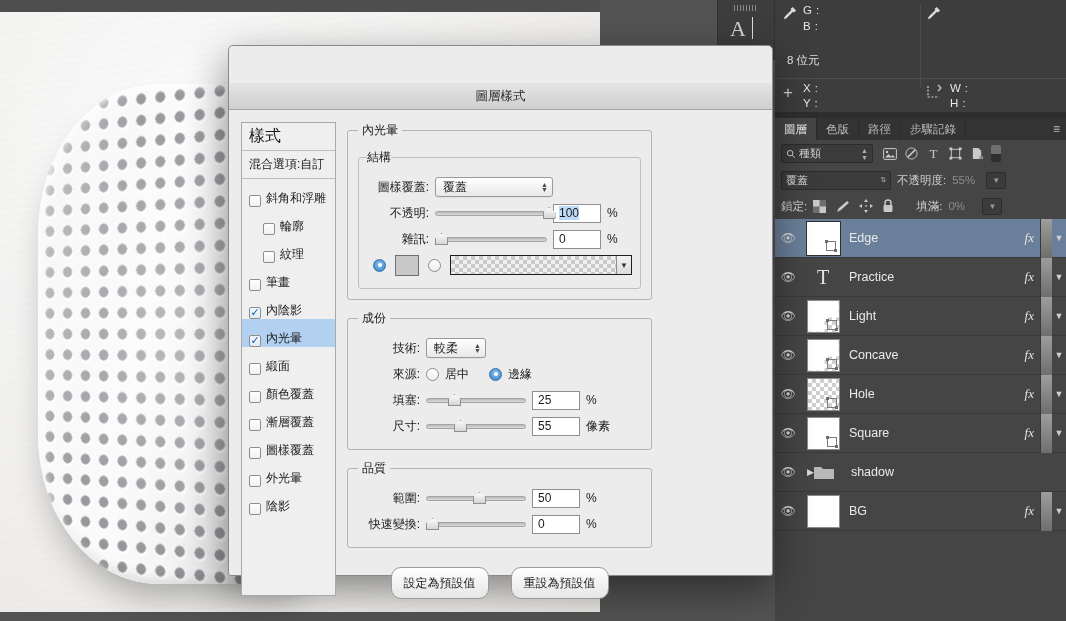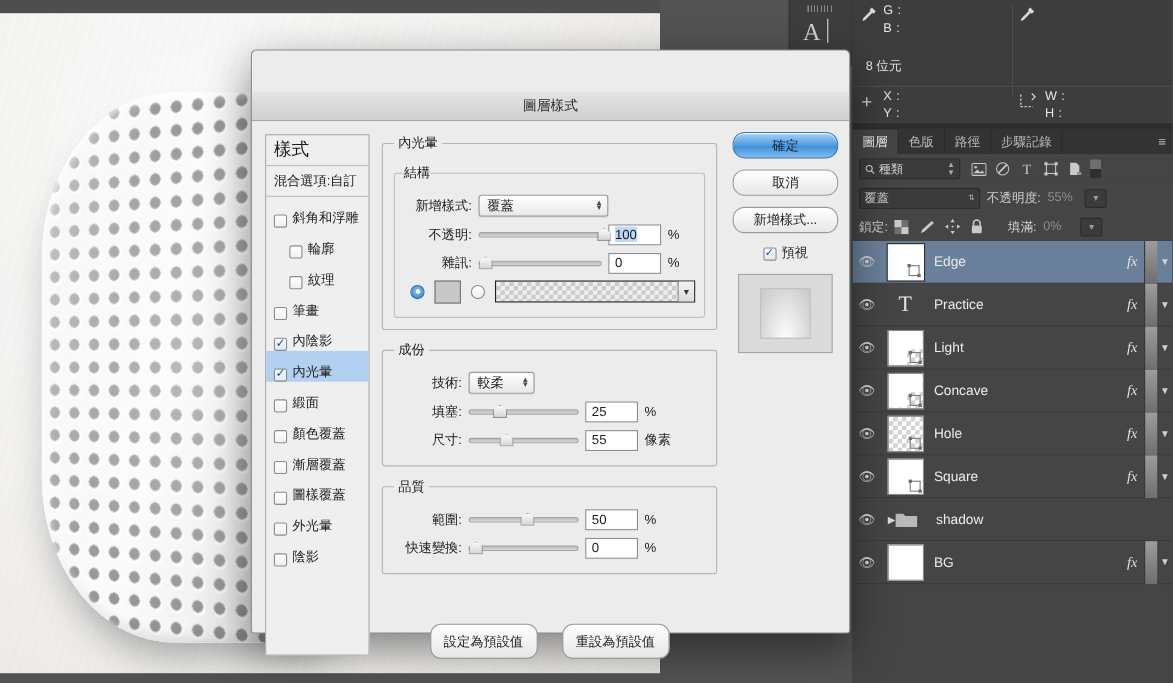--- a/index.html
+++ b/index.html
@@ -568,43 +568,31 @@
         <div class="fx-item">
           <span class="cbox"></span>
           <span>外光暈</span>
         </div>
         <div class="fx-item">
           <span class="cbox"></span>
           <span>陰影</span>
         </div>
       </div>
 
-      <div class="right-col">
-        <div class="dbtn primary">確定</div>
-        <div class="dbtn">取消</div>
-        <div class="dbtn">新增樣式...</div>
-        <div class="prev-line">
-          <span class="ck-sm checked"></span>
-          <span>預視</span>
-        </div>
-        <div class="prev-box">
-          <div class="prev-inner"></div>
-        </div>
-      </div>
 
       <div class="main-col">
 
         <fieldset class="grp">
           <legend>內光暈</legend>
 
           <fieldset class="sub">
             <legend>結構</legend>
 
             <div class="frow">
-              <div class="flabel">新增樣式:</div>
+              <div class="flabel">圖樣覆蓋:</div>
               <div class="select" style="width:118px">
                 <span>覆蓋</span>
                 <span class="spin">
                     <span>▲</span>
                     <span>▼</span>
                   </span>
               </div>
             </div>
 
             <div class="frow">
@@ -650,20 +638,27 @@
             <div class="flabel">技術:</div>
             <div class="select" style="width:60px">
               <span>較柔</span>
               <span class="spin">
                   <span>▲</span>
                   <span>▼</span>
                 </span>
             </div>
           </div>
 
+          <div class="frow">
+            <div class="flabel">來源:</div>
+            <span class="radio"></span>
+            <span>居中</span>
+            <span class="radio on" style="margin-left:14px"></span>
+            <span>邊緣</span>
+          </div>
 
           <div class="frow">
             <div class="flabel">填塞:</div>
             <div class="slider" style="max-width:100px">
               <div class="strack"></div>
               <div class="sthumb" style="left:22%"></div>
             </div>
             <div class="numbox">
                 <span>25</span>
               </div>

